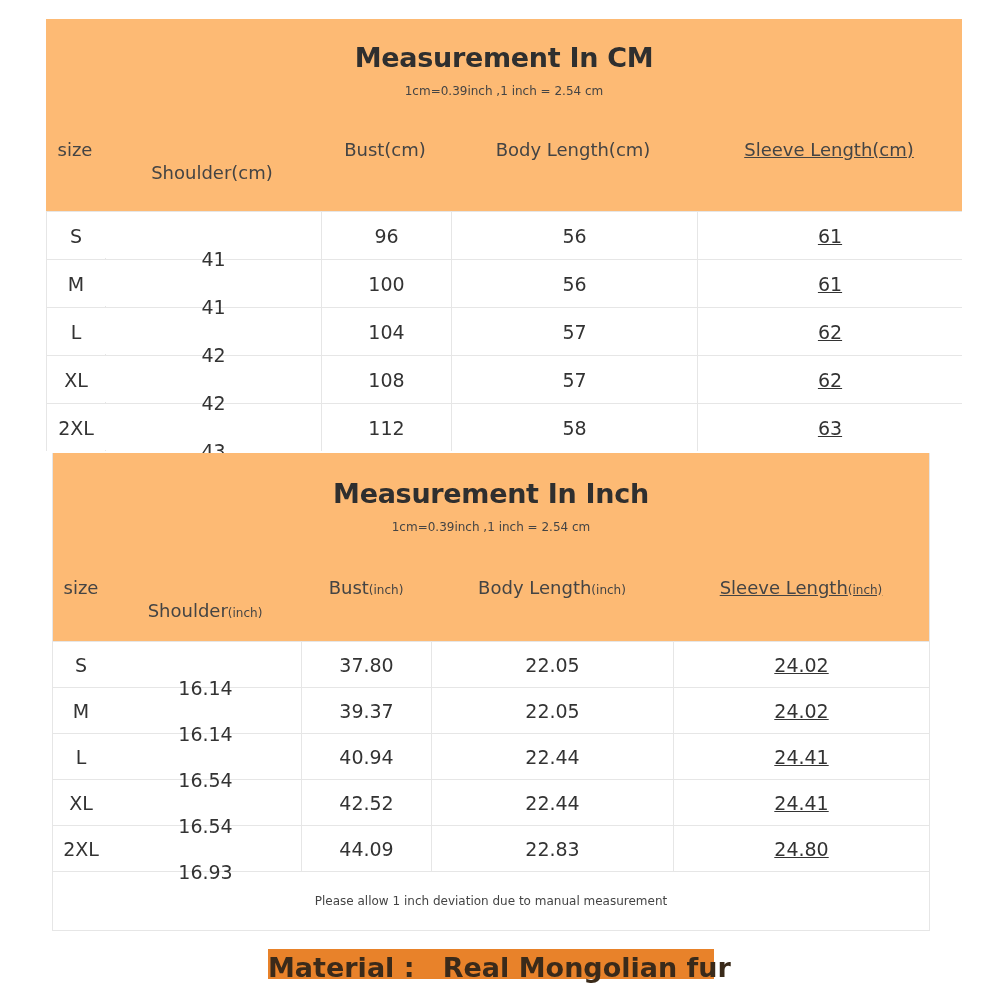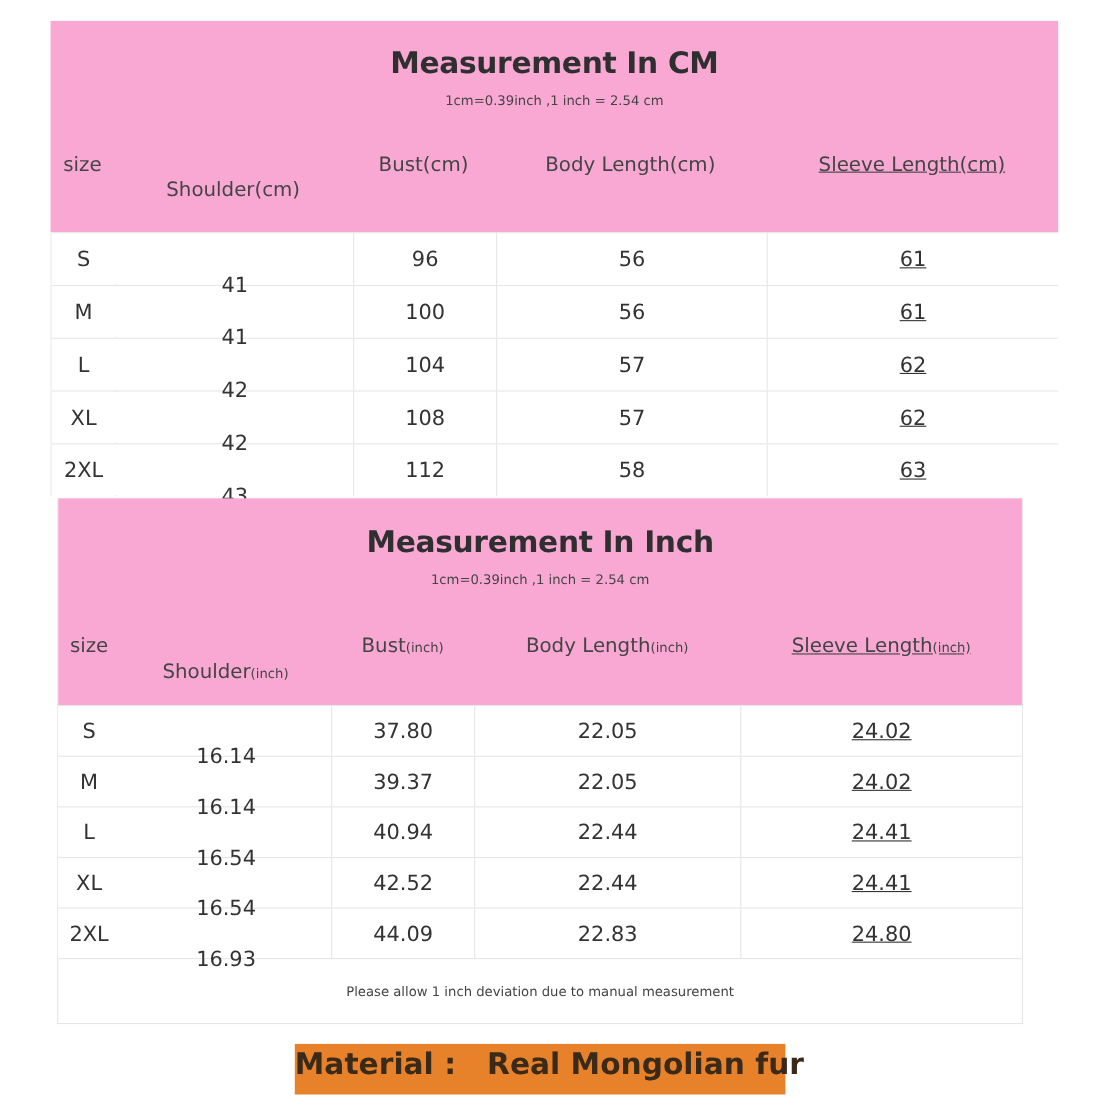--- a/index.html
+++ b/index.html
@@ -1,20 +1,20 @@
 <!DOCTYPE html>
 <html><head>
   <meta charset="utf-8">
   <style>
     * { box-sizing: border-box; margin: 0; padding: 0; }
     html, body { width: 1000px; height: 1000px; background: #ffffff; overflow: hidden; }
     body { position: relative; font-family: "DejaVu Sans", "Liberation Sans", sans-serif; color: #333333; }
 
     .size-table { position: absolute; border-collapse: collapse; }
-    .size-table .head-block { background: #f9a8d4; }
+    .size-table .head-block { background: #fdba74; }
     .table-title { text-align: center; font-weight: bold; color: #2f2f2f; letter-spacing: -0.3px; }
     .table-subtitle { text-align: center; color: #444; font-size: 12px; }
     .header-row { display: flex; align-items: center; }
     .hcell { text-align: center; font-size: 18px; color: #444; }
     .hcell .unit { font-size: 12px; }
     .body-row { display: flex; border-top: 1px solid #e6e6e6; background: #fff; }
     .cell { text-align: center; font-size: 19px; color: #333; border-left: 1px solid #e6e6e6; display: flex; align-items: center; justify-content: center; }
     .cell:first-child { border-left: none; }
 
     
@@ -33,21 +33,21 @@
     #inch-table .table-subtitle { margin-top: 8px; line-height: 16px; }
     #inch-table .header-row { height: 80px; margin-top: 12px; }
     #inch-table .body-row { height: 46px; }
     #inch-table .note-row { height: 59px; border-top: 1px solid #e6e6e6; display: flex; align-items: center; justify-content: center; font-size: 12px; color: #444; }
 
     
     .c0 { width: 58px; } .c1 { width: 216px; margin-top: 46px; } .c2 { width: 130px; } .c3 { width: 246px; } .c4 { flex: 1; text-decoration: underline; }
     #inch-table .c0 { width: 56px; } #inch-table .c1 { width: 192px; } #inch-table .c2 { width: 130px; } #inch-table .c3 { width: 242px; }
 
     .material-label {
-      position: absolute; left: 268px; top: 949px; width: 446px; height: 46px;
+      position: absolute; left: 268px; top: 949px; width: 446px; height: 30px;
       background: #e8822a; color: #3a2a1a; font-weight: bold; font-size: 27px;
       line-height: 38px; text-align: center; white-space: pre;
     }
   </style>
 </head>
 <body>
 
 <div id="cm-table" class="size-table">
   <div class="head-block">
     <div class="table-title">Measurement In CM</div>

